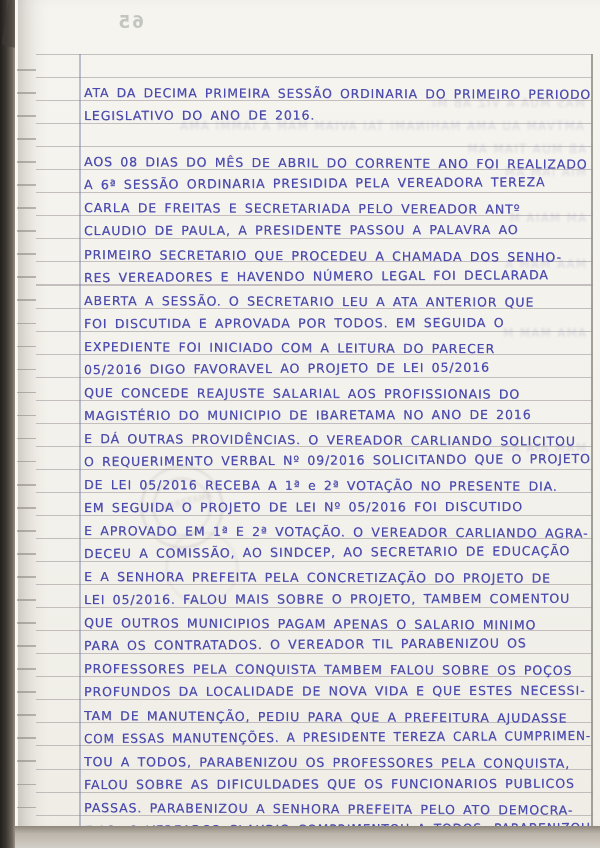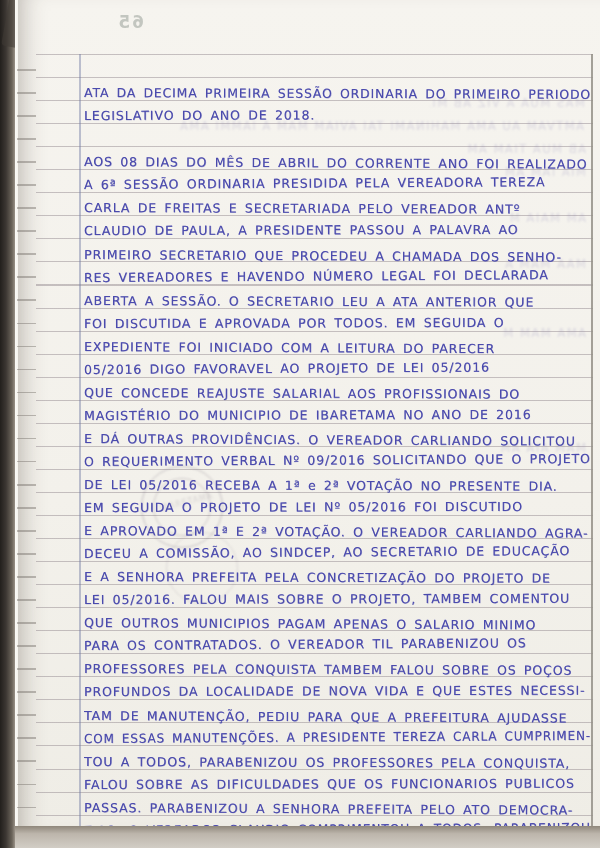--- a/index.html
+++ b/index.html
@@ -139,21 +139,21 @@
         <div class="bleed-line" style="left: 469px; top: 257px; width: 99px;">MAA MAM A</div>
         <div class="bleed-line" style="left: 471px; top: 326px; width: 97px;">AMA MAM M</div>
         <div class="bleed-line" style="left: 468px; top: 441px; width: 100px;">MAM AIA AM</div>
       </div>
     <div id="handwriting-layer">
   <div class="hw-row" style="top: 82px; left: 66px;">
     <span class="hw" style="transform: scaleX(0.99);">ATA DA DECIMA PRIMEIRA SESSÃO ORDINARIA DO PRIMEIRO PERIODO</span>
   </div>
 
   <div class="hw-row" style="top: 105.05px; left: 66px;">
-    <span class="hw">LEGISLATIVO DO ANO DE 2018.</span>
+    <span class="hw">LEGISLATIVO DO ANO DE 2016.</span>
   </div>
 
   <div class="hw-row" style="top: 151.3px; left: 66px;">
     <span class="hw">AOS 08 DIAS DO MÊS DE ABRIL DO CORRENTE ANO FOI REALIZADO</span>
   </div>
 
   <div class="hw-row" style="top: 174.35px; left: 66px;">
     <span class="hw">A 6ª SESSÃO ORDINARIA PRESIDIDA PELA VEREADORA TEREZA</span>
   </div>
 

